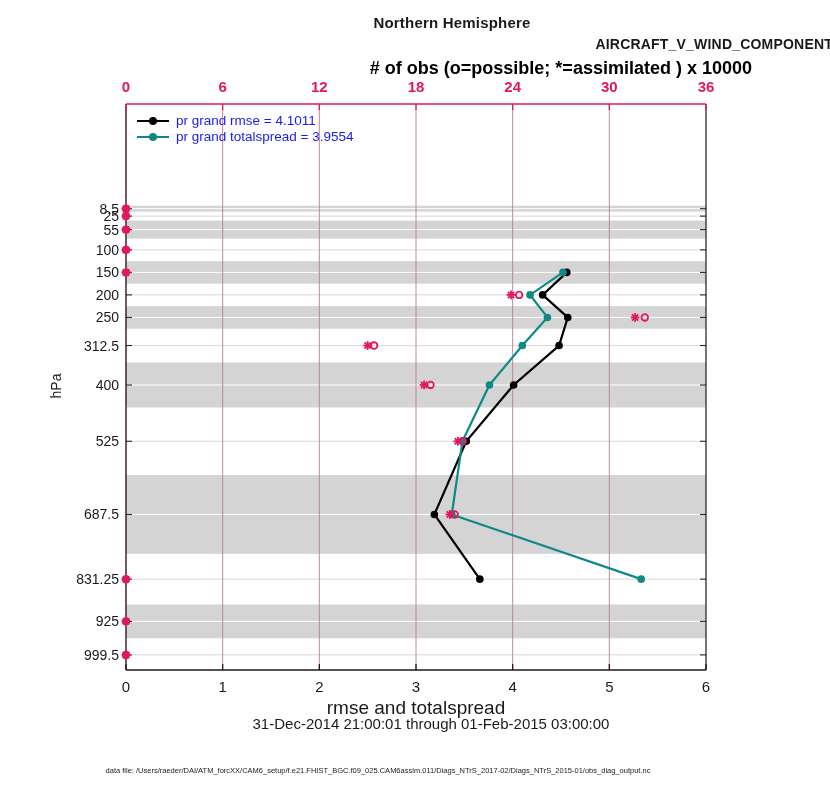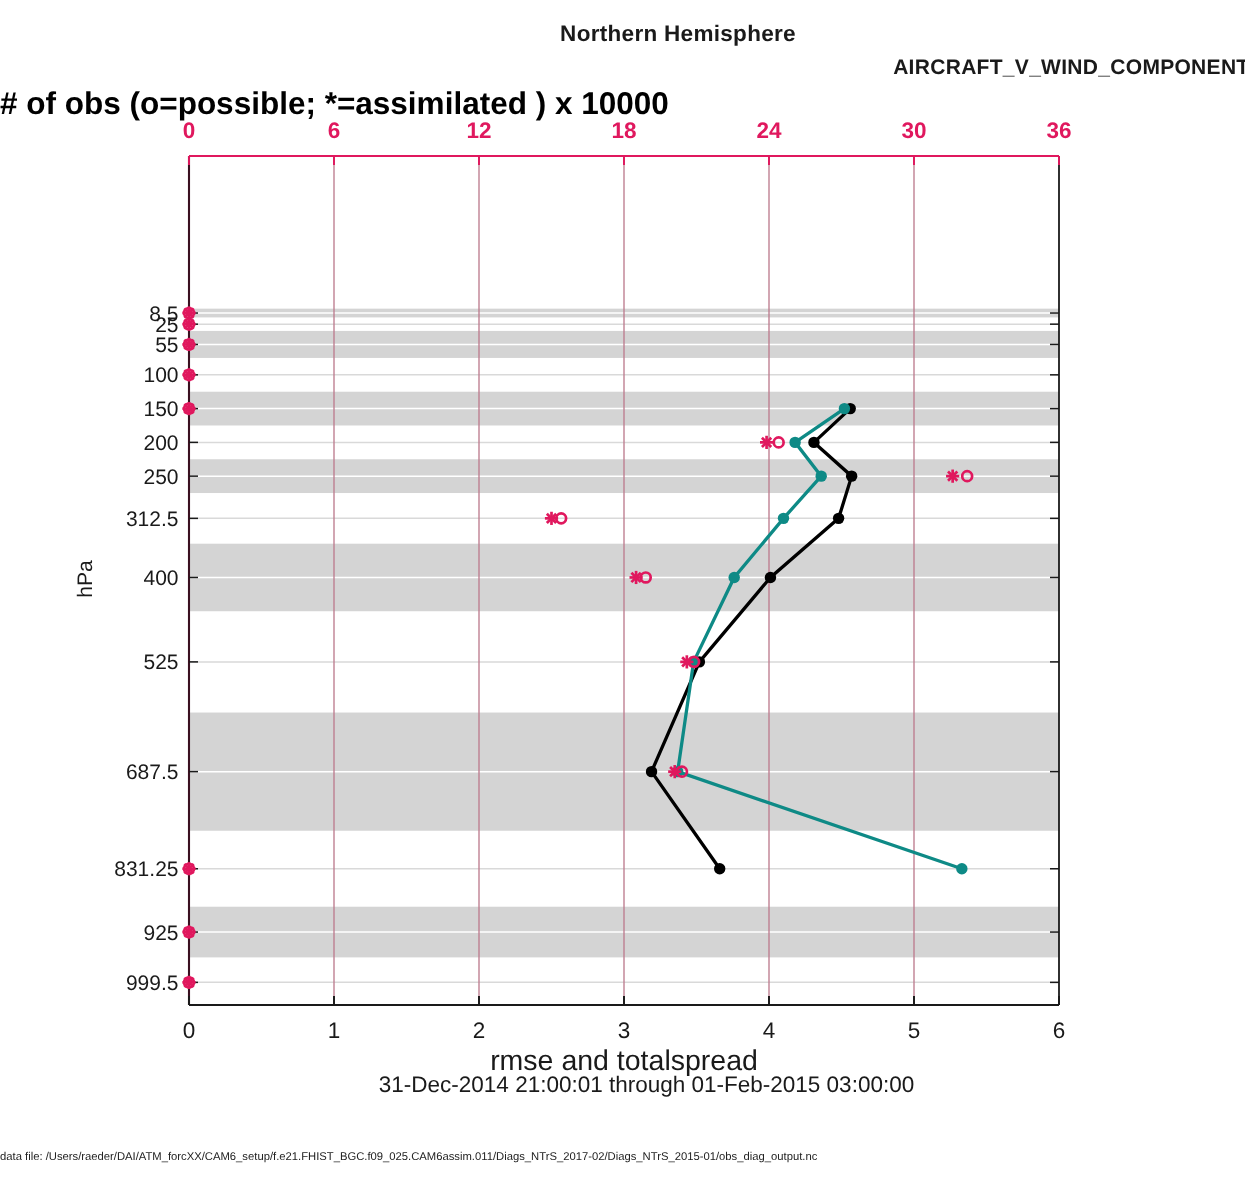--- a/index.html
+++ b/index.html
@@ -9,38 +9,38 @@
   }
   .title1 {
     position:absolute; left:0; top:14px; width:830px; text-align:center;
     font-size:15px; font-weight:bold; color:#1a1a1a; letter-spacing:0.2px;padding-left:37px;
   }
   .title2 {
     position:absolute; left:3px; top:36px; width:830px; text-align:right;
     font-size:14px; font-weight:bold; color:#1a1a1a; letter-spacing:0.2px;
   }
   .top-label {
-    position:absolute; left:0; top:58px; width:752px; text-align:left;
-    font-size:21px; font-weight:bold;
+    position:absolute; left:0; top:58px; width:752px; text-align:right;
+    font-size:18px; font-weight:bold;
   }
   .x-label {
     position:absolute; left:126px; top:697px; width:580px; text-align:center;
     font-size:19px; color:#1a1a1a;
   }
   .date-line {
     position:absolute; left:0; top:715px; width:830px; text-align:center;
     font-size:15px; color:#1a1a1a;padding-left:16px;
   }
   .y-label {
     position:absolute; left:36px; top:378px; width:40px; text-align:center;
     font-size:14px; color:#1a1a1a;
     transform:rotate(-90deg); transform-origin:center center;
   }
   .footer {
-    position:absolute; left:0; top:766px; width:756px; text-align:left;
+    position:absolute; left:0; top:766px; width:756px; text-align:center;
     font-size:7.5px; color:#222222; letter-spacing:0px;
   }
   .legend {
     position:absolute; left:137px; top:113px; display:flex;
     flex-direction:column; gap:1px;
   }
   .legend-row { display:flex; align-items:center; height:15px; }
   .legend-sample { position:relative; width:32px; height:15px; }
   .legend-sample .lline {
     position:absolute; left:0; right:0; top:6.5px; height:2.5px;
@@ -243,18 +243,34 @@
       <line x1="126" y1="616.9699284009547" x2="126" y2="625.7699284009547" stroke="#e0185e" stroke-width="1.8"></line>
       <line x1="122.88876" y1="618.2586884009547" x2="129.11124" y2="624.4811684009546" stroke="#e0185e" stroke-width="1.8"></line>
       <line x1="122.88876" y1="624.4811684009546" x2="129.11124" y2="618.2586884009547" stroke="#e0185e" stroke-width="1.8"></line>
       <circle cx="126" cy="654.9156722354812" r="3.3" fill="none" stroke="#e0185e" stroke-width="1.8"></circle>
       <line x1="121.6" y1="654.9156722354812" x2="130.4" y2="654.9156722354812" stroke="#e0185e" stroke-width="1.8"></line>
       <line x1="126" y1="650.5156722354812" x2="126" y2="659.3156722354812" stroke="#e0185e" stroke-width="1.8"></line>
       <line x1="122.88876" y1="651.8044322354813" x2="129.11124" y2="658.0269122354812" stroke="#e0185e" stroke-width="1.8"></line>
       <line x1="122.88876" y1="658.0269122354812" x2="129.11124" y2="651.8044322354813" stroke="#e0185e" stroke-width="1.8"></line>
     </svg>
 
+  <div class="legend" id="legend-box">
+      <div class="legend-row">
+        <span class="legend-sample">
+          <span class="lline" style="background: rgb(0, 0, 0);"></span>
+          <span class="ldot" style="background: rgb(0, 0, 0);"></span>
+        </span>
+        <span class="legend-text" style="color: rgb(26, 26, 240);">pr grand rmse = 4.1011</span>
+      </div>
+      <div class="legend-row">
+        <span class="legend-sample">
+          <span class="lline" style="background: rgb(14, 138, 134);"></span>
+          <span class="ldot" style="background: rgb(14, 138, 134);"></span>
+        </span>
+        <span class="legend-text" style="color: rgb(26, 26, 240);">pr grand totalspread = 3.9554</span>
+      </div>
+    </div>
 
   <div class="y-label">hPa</div>
   <div class="x-label">rmse and totalspread</div>
   <div class="date-line">31-Dec-2014 21:00:01 through 01-Feb-2015 03:00:00</div>
   <div class="footer">data file: /Users/raeder/DAI/ATM_forcXX/CAM6_setup/f.e21.FHIST_BGC.f09_025.CAM6assim.011/Diags_NTrS_2017-02/Diags_NTrS_2015-01/obs_diag_output.nc</div>
 </div>
 
 </body></html>

